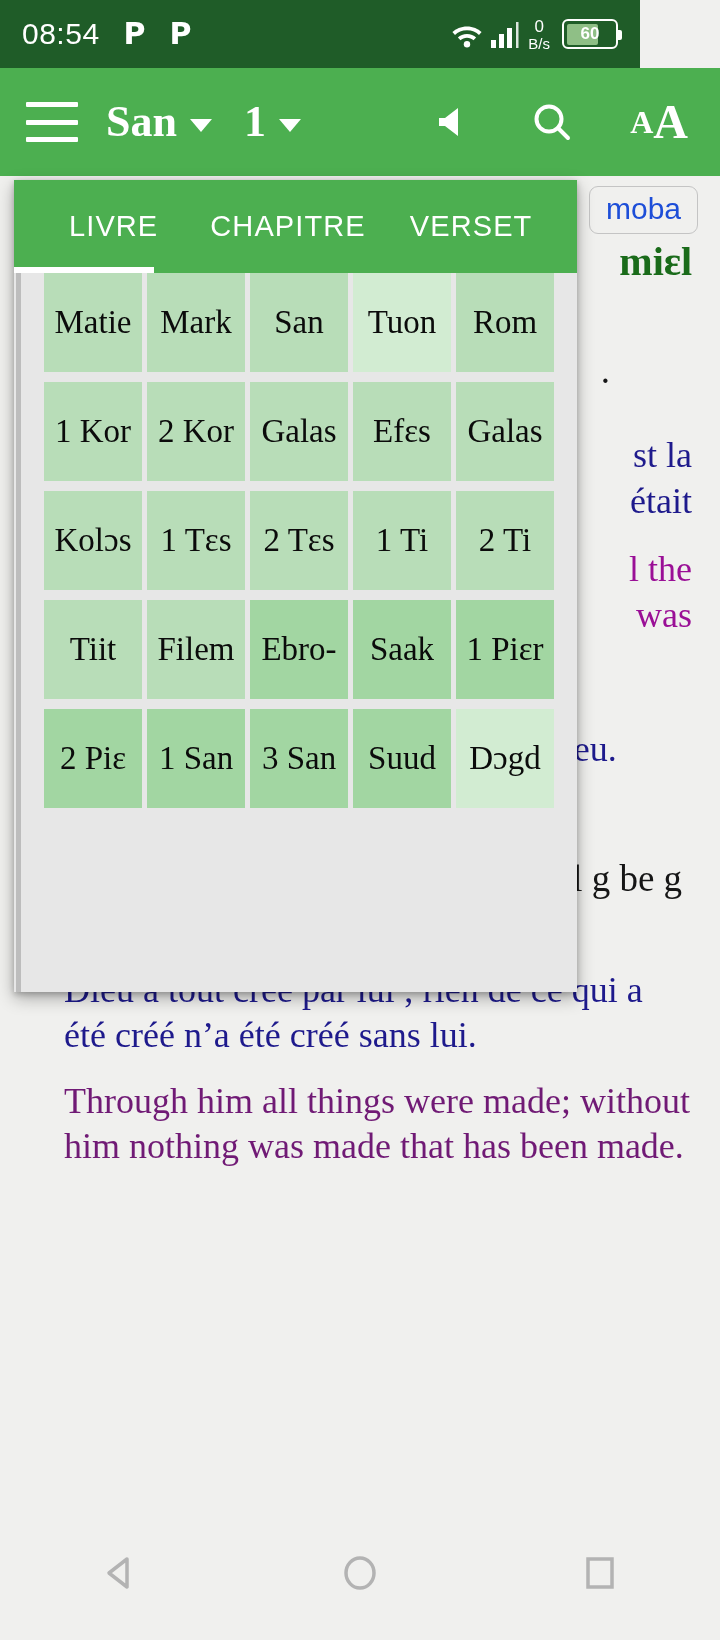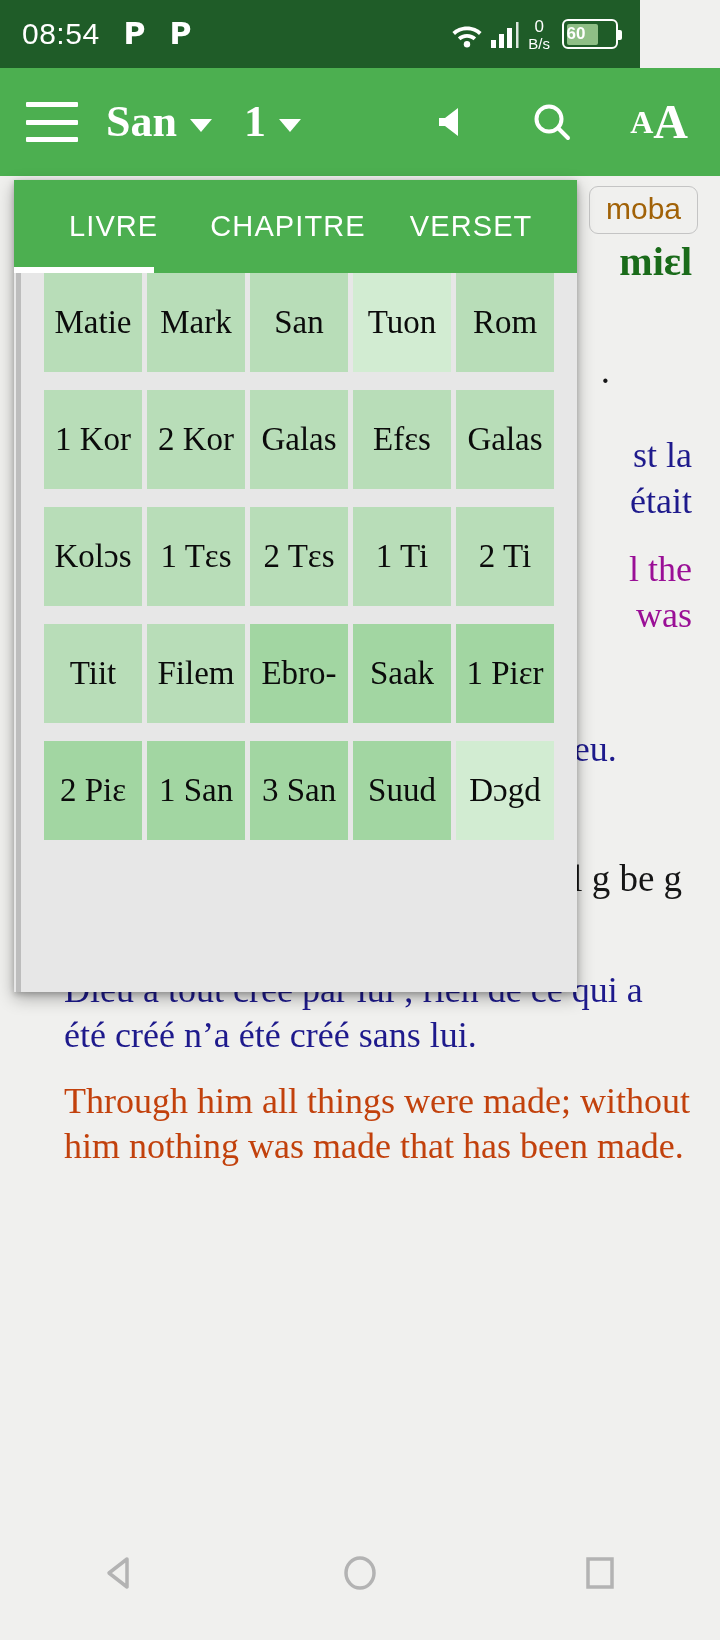--- a/index.html
+++ b/index.html
@@ -64,21 +64,21 @@
     background: #ffffff; border-radius: 0 2px 2px 0;
   }
   #battery-fill {
     position: absolute; left: 2.5px; top: 2.5px; bottom: 2.5px;
     width: 60%;
     background: #8fbf86;
     border-radius: 2px;
   }
   #battery-label {
     position: relative; z-index: 2;
-    width: 100%; text-align: left;
+    width: 100%; text-align: center;
     font-size: 17px; font-weight: 600;
   }
 
   
   #app-bar {
     position: absolute; top: 68px; left: 0;
     width: 720px; height: 108px;
     background: #4caf50;
     display: flex; align-items: center;
     padding: 0 26px;
@@ -129,21 +129,21 @@
     background: #f0f0ee;
     overflow: hidden;
     padding: 0;
   }
   #version-chip {
     position: absolute; top: 10px; right: 22px;
     border: 1.5px solid #c4c4c4;
     border-radius: 9px;
     padding: 5px 16px 7px 16px;
     font-size: 30px;
-    color: #a16207;
+    color: #1d4ed8;
     background: #f0f0ee;
     font-family: "Liberation Sans", sans-serif;
   }
   .verse-block { padding: 0 30px; }
   .v-orig {
     font-family: "Liberation Serif", serif;
     font-size: 37px; color: #161616;
     line-height: 1.24;
     margin-top: 16px;
   }
@@ -153,21 +153,21 @@
     margin-right: 4px;
   }
   .v-fr {
     font-family: "Liberation Serif", serif;
     font-size: 36px; color: #1e1a8c;
     line-height: 1.26;
     margin-top: 20px; padding-left: 34px;
   }
   .v-en {
     font-family: "Liberation Serif", serif;
-    font-size: 36px; color: #c2410c;
+    font-size: 36px; color: #701a75;
     line-height: 1.26;
     margin-top: 20px; padding-left: 34px;
   }
   #heading-line {
     font-family: "Liberation Serif", serif;
     font-size: 40px; font-weight: 700;
     color: #1a6b1a;
     text-align: right;
     padding: 0 28px;
     margin-top: 62px;
@@ -237,21 +237,21 @@
   #testament-title {
     font-family: "Liberation Serif", serif;
     font-weight: 700;
     font-size: 38px;
     color: #0e0e0e;
     padding: 22px 0 14px 30px;
   }
   #book-grid {
     display: grid;
     grid-template-columns: repeat(5, 98px);
-    gap: 18px 5px;
+    gap: 10px 5px;
     padding-left: 30px;
   }
   .book-cell {
     height: 99px;
     background: #b8ddb8;
     display: flex; align-items: center; justify-content: center;
     font-family: "Liberation Serif", serif;
     font-size: 33px;
     color: #0b0b0b;
     cursor: pointer;

